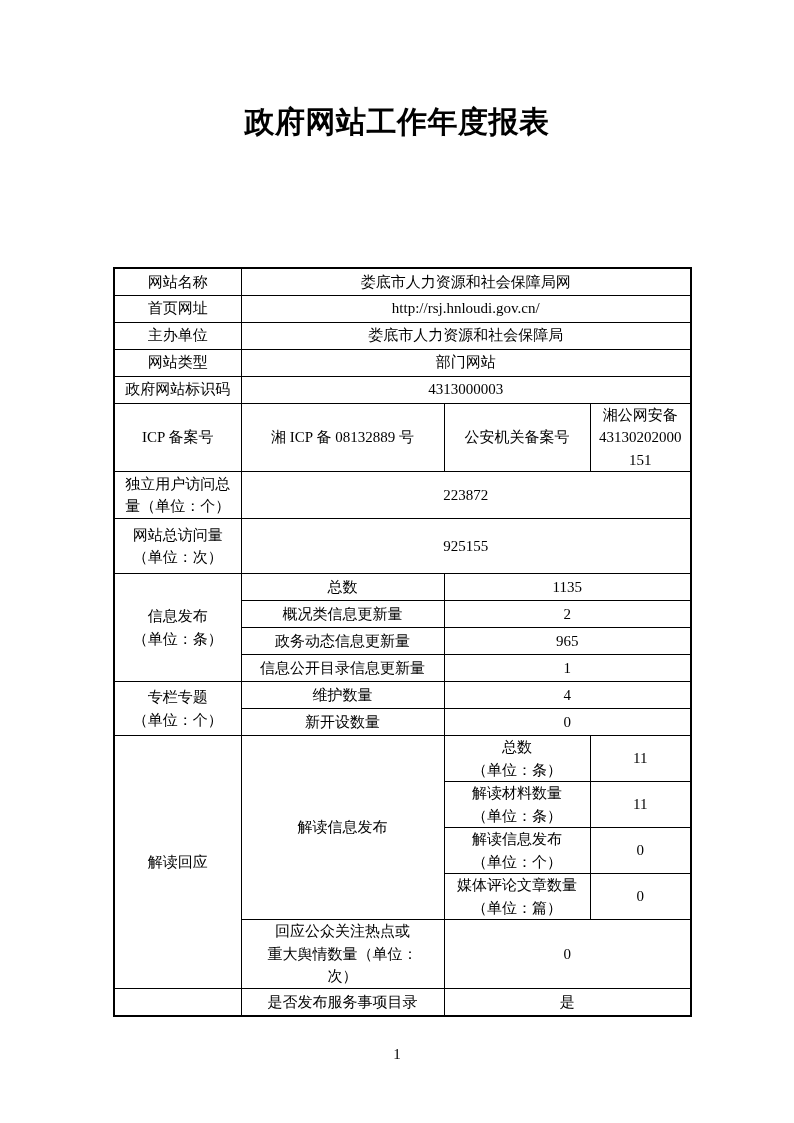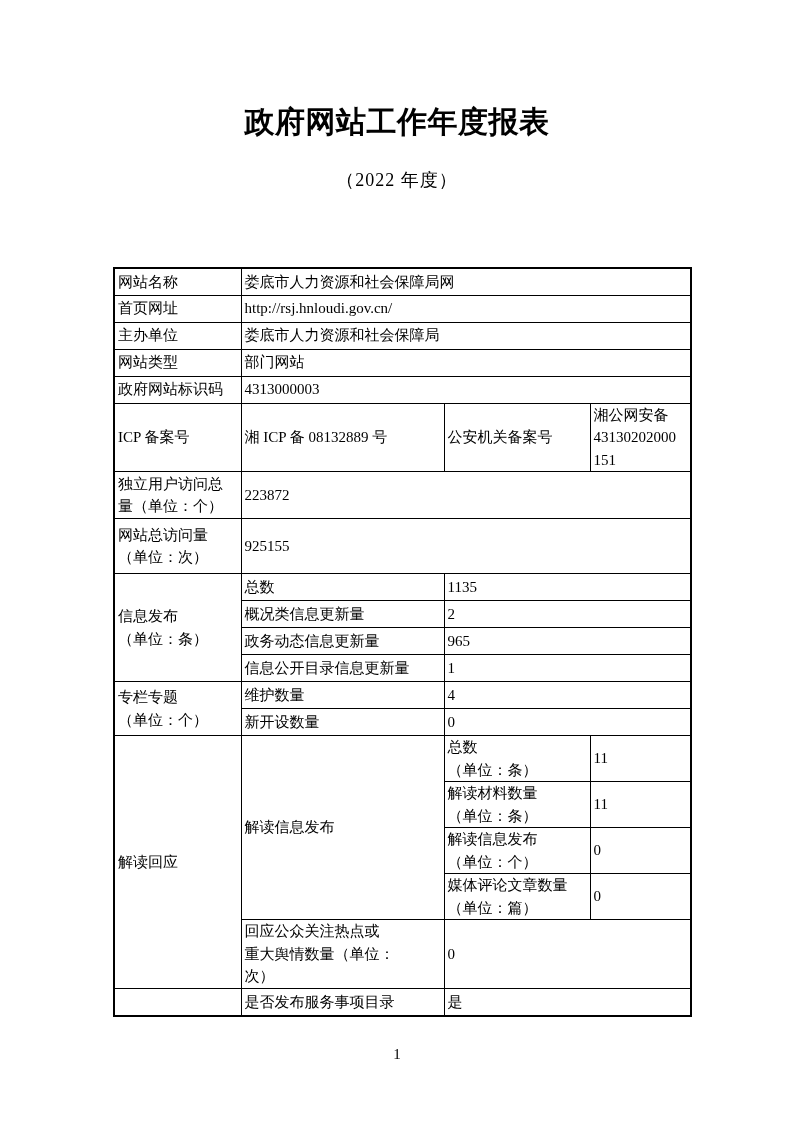--- a/index.html
+++ b/index.html
@@ -31,21 +31,21 @@
   }
   table.report{
     position:absolute;top:267px;left:113px;
     width:577px;
     border-collapse:collapse;
     table-layout:fixed;
     border:2px solid #000;
   }
   table.report td{
     border:1px solid #000;
-    text-align:left;
+    text-align:center;
     vertical-align:middle;
     font-size:15px;
     line-height:1.5;
     white-space:pre-line;
     padding:0 3px;
     overflow:hidden;
   }
   tr.h27{height:27px;}
   tr.h68{height:68px;}
   tr.h47{height:47px;}
@@ -58,21 +58,20 @@
     text-align:center;
     font-size:15px;
   }
 </style>
 </head>
 <body>
 
 <div class="page">
 
   <div class="doc-title">政府网站工作年度报表</div>
-  <div class="doc-subtitle">（2022 年度）</div>
 
   <table class="report">
     <colgroup>
       <col style="width:127px">
       <col style="width:203px">
       <col style="width:146px">
       <col style="width:101px">
     </colgroup>
     <tbody>
       <tr class="h27">

